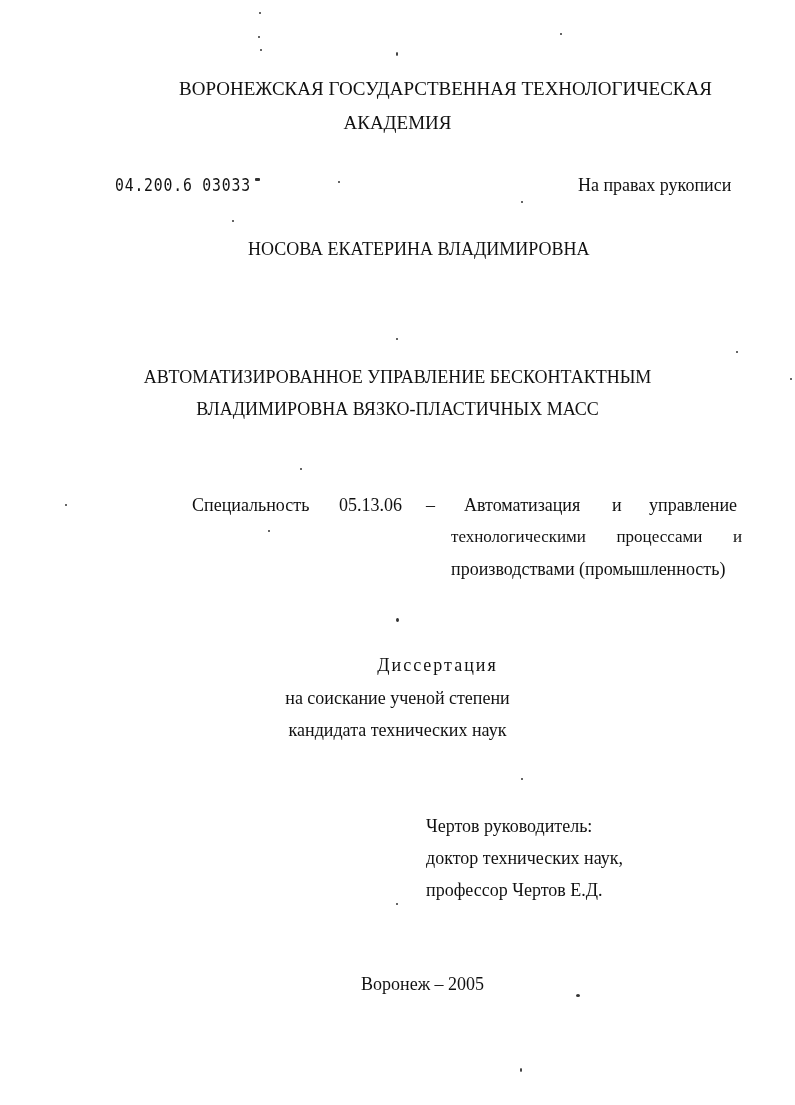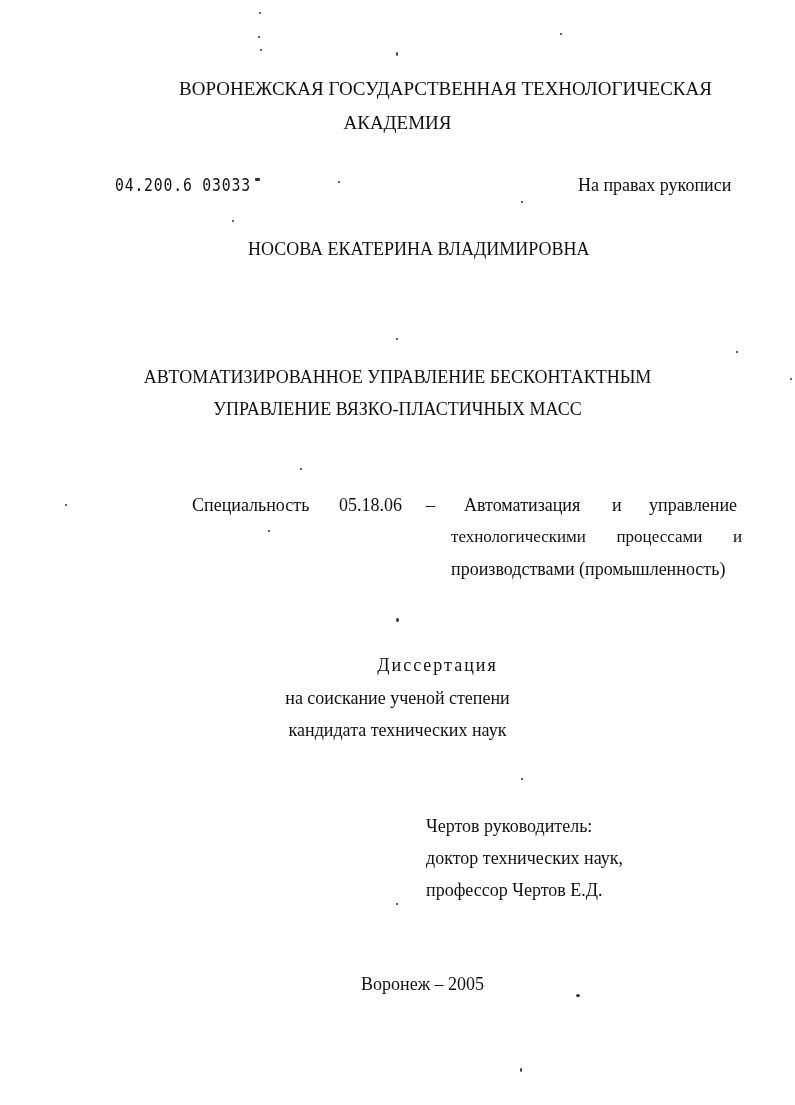--- a/index.html
+++ b/index.html
@@ -53,25 +53,25 @@
 <div class="abs center t19" style="top:112px;">АКАДЕМИЯ</div>
 
 <div class="abs stamp" style="left:115px;top:174px;">04.200.6 03033</div>
 <div class="speck" style="left:255px;top:178px;width:5px;height:3px;border-radius:1px;"></div>
 
 <div class="abs t18" style="left:578px;top:175px;">На правах рукописи</div>
 
 <div class="abs t18" style="left:248px;top:239px;">НОСОВА ЕКАТЕРИНА ВЛАДИМИРОВНА</div>
 
 <div class="abs center t18 bold" style="top:367px;">АВТОМАТИЗИРОВАННОЕ УПРАВЛЕНИЕ БЕСКОНТАКТНЫМ</div>
-<div class="abs center t18 bold" style="top:399px;">УПРАВЛЕНИЕ ВЯЗКО-ПЛАСТИЧНЫХ МАСС</div>
+<div class="abs center t18 bold" style="top:399px;">ВЛАДИМИРОВНА ВЯЗКО-ПЛАСТИЧНЫХ МАСС</div>
 
 <div class="spec-row" style="top:495px;">
   <span class="cell" style="left:0;">Специальность</span>
-  <span class="cell" style="left:147px;">05.18.06</span>
+  <span class="cell" style="left:147px;">05.13.06</span>
   <span class="cell" style="left:234px;">–</span>
   <span class="cell" style="left:272px;">Автоматизация</span>
   <span class="cell" style="left:420px;">и</span>
   <span class="cell" style="left:457px;">управление</span>
 </div>
 <div class="justify-line" style="top:527px;">технологическими процессами и</div>
 <div class="abs t18" style="left:451px;top:559px;">производствами (промышленность)</div>
 
 <div class="abs center t18 spaced" style="top:655px;padding-left:40px;">Диссертация</div>
 <div class="abs center t18" style="top:688px;">на соискание ученой степени</div>

